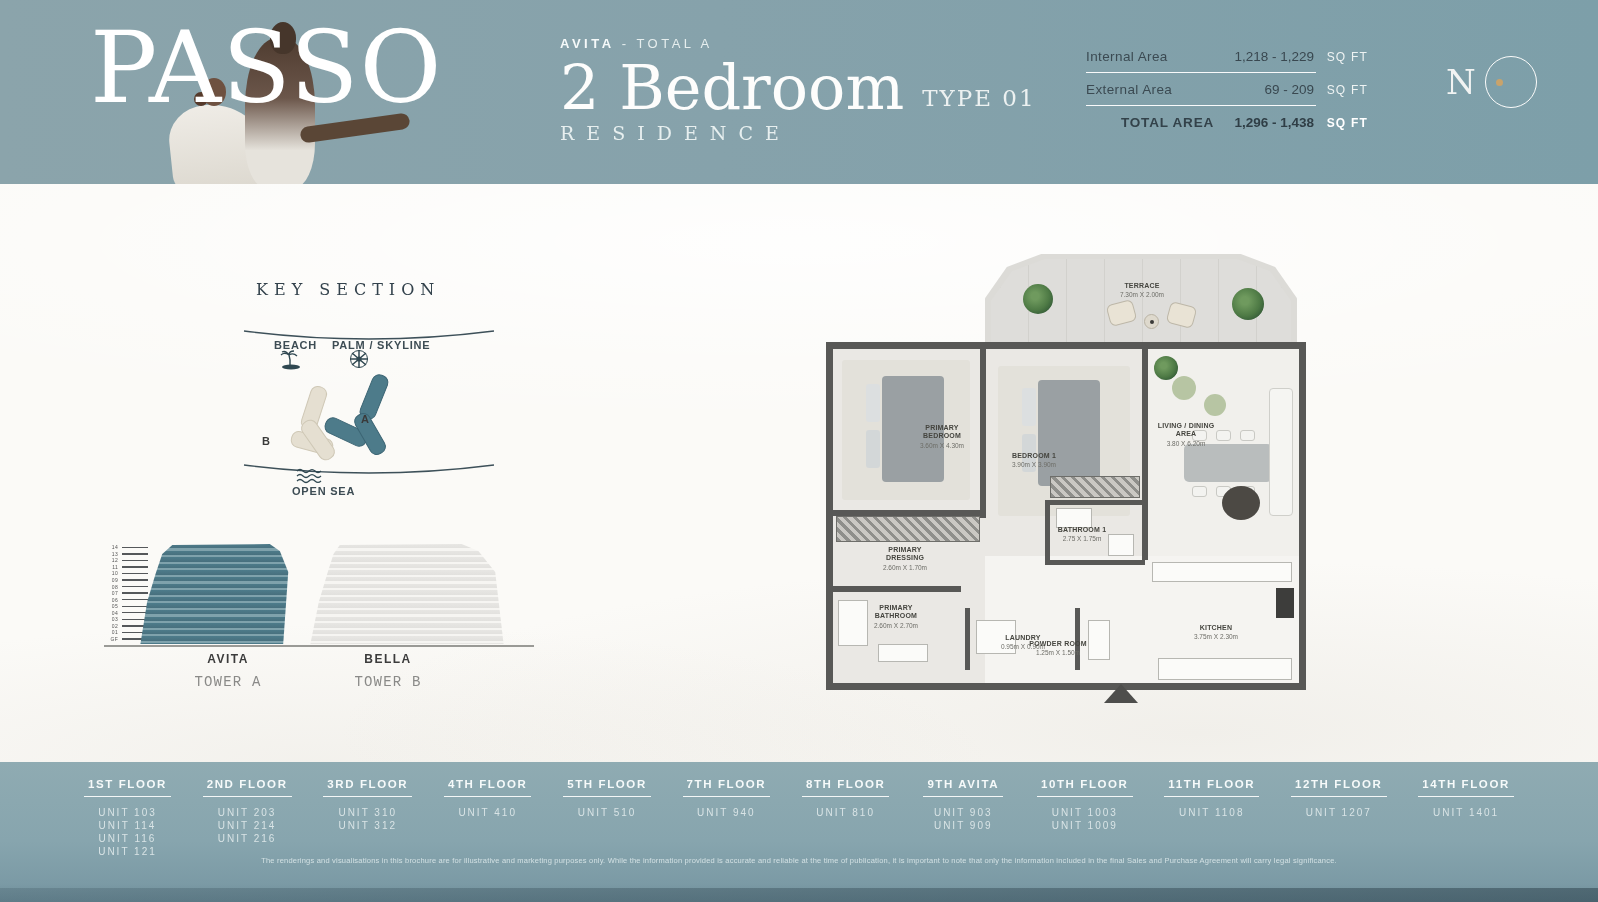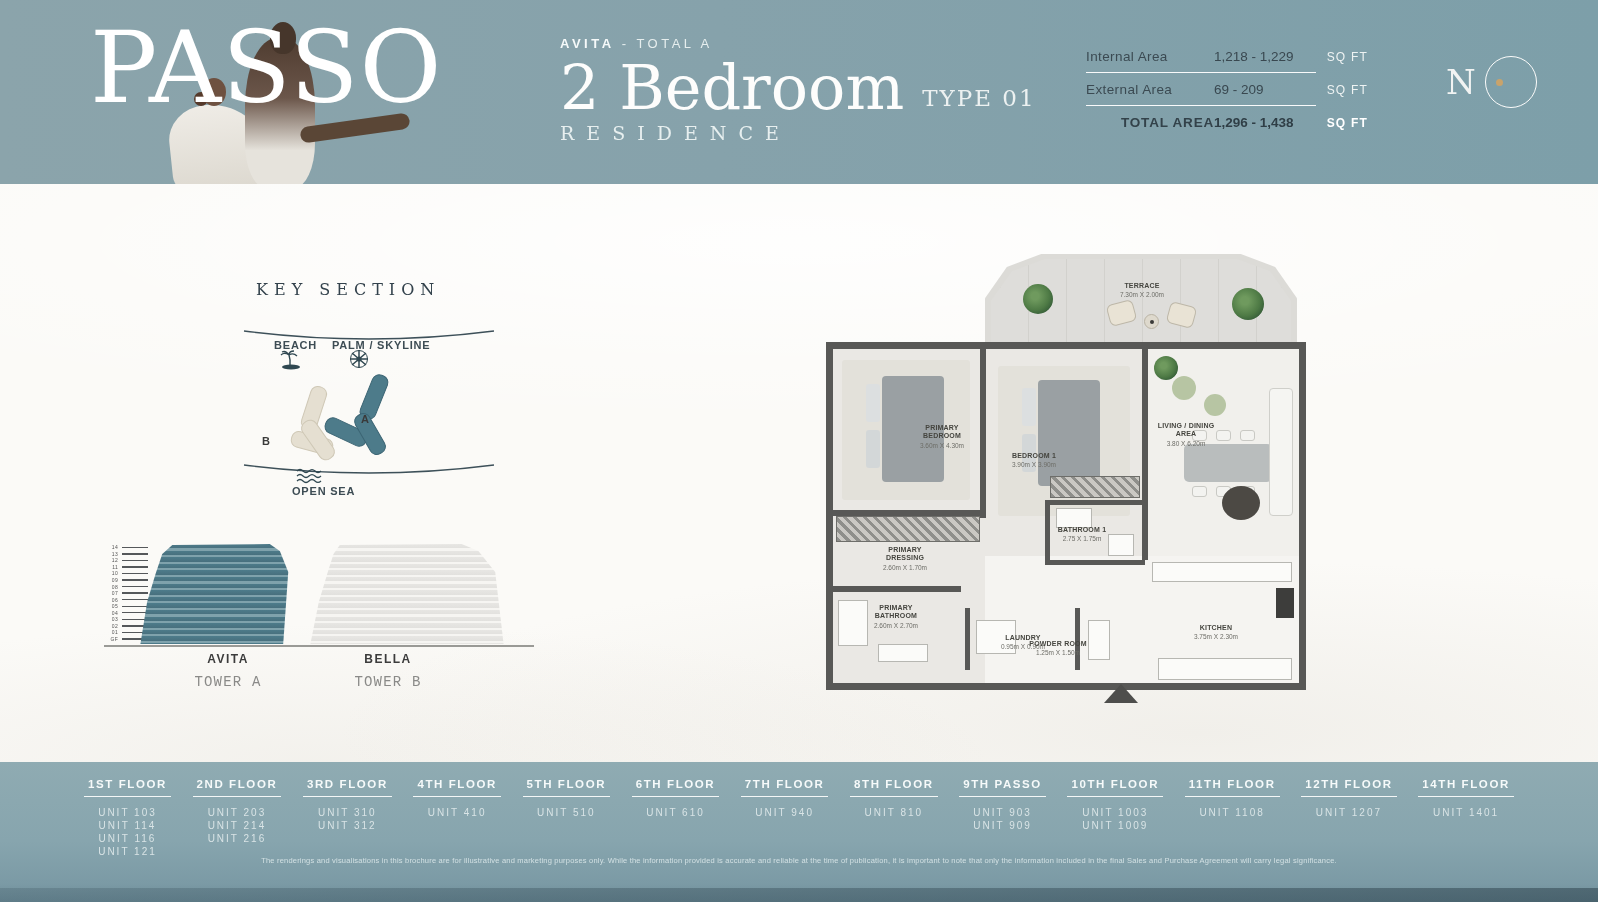--- a/index.html
+++ b/index.html
@@ -37,21 +37,21 @@
   .title-line2{ display:flex; align-items:flex-end; margin-top:4px; }
   .title-main{ font-size:62px; color:#fdfdfc; line-height:1.05; font-weight:400; }
   .title-type{ font-size:23px; color:#ecf1f1; letter-spacing:2px; margin-left:18px; padding-bottom:9px; }
   .title-line3{ font-size:19px; letter-spacing:12px; color:#e7efef; margin-top:2px; }
 
   .area-table{ position:absolute; left:1086px; top:40px; width:282px; }
   .a-row{ display:flex; align-items:center; height:33px; }
   .a-main{ display:flex; flex:1; align-items:center; height:100%; }
   .a-row.sep .a-main{ border-bottom:1.5px solid rgba(255,255,255,.95); }
   .a-label{ flex:0 0 128px; font-size:13.5px; color:#3b4a52; letter-spacing:.4px; }
-  .a-value{ flex:1; font-size:13.5px; color:#394850; padding-right:2px; }
+  .a-value{ flex:1; text-align:right; font-size:13.5px; color:#394850; padding-right:2px; }
   .a-unit{ flex:0 0 52px; text-align:right; font-size:12px; color:#eef3f3; letter-spacing:1.2px; }
   .a-row.total .a-label{ font-weight:700; letter-spacing:.8px; color:#33424a;text-align:right; }
   .a-row.total .a-value{ font-weight:700; color:#2f3e46; }
   .a-row.total .a-unit{ font-weight:700; color:#ffffff; }
 
   .dev-logo{ position:absolute; left:1446px; top:56px; display:flex; align-items:center; }
   .dev-n{ font-size:34px; color:#f2f4f3; line-height:1; }
   .dev-circle{ width:52px; height:52px; border:1.6px solid #fcfcfb; border-radius:50%; margin-left:9px; position:relative; }
   .dev-dot{ position:absolute; left:10px; top:22px; width:7px; height:7px; background:#c9a36b; border-radius:50%; }
 
@@ -437,33 +437,29 @@
       </div>
       <div class="fcol">
         <div class="fcol-h">4TH FLOOR</div>
         <div class="funit">UNIT 410</div>
       </div>
       <div class="fcol">
         <div class="fcol-h">5TH FLOOR</div>
         <div class="funit">UNIT 510</div>
       </div>
       <div class="fcol">
-        <div class="fcol-h">6TH FLOOR</div>
-        <div class="funit">UNIT 610</div>
-      </div>
-      <div class="fcol">
         <div class="fcol-h">7TH FLOOR</div>
         <div class="funit">UNIT 940</div>
       </div>
       <div class="fcol">
         <div class="fcol-h">8TH FLOOR</div>
         <div class="funit">UNIT 810</div>
       </div>
       <div class="fcol">
-        <div class="fcol-h">9TH PASSO</div>
+        <div class="fcol-h">9TH AVITA</div>
         <div class="funit">UNIT 903</div>
         <div class="funit">UNIT 909</div>
       </div>
       <div class="fcol">
         <div class="fcol-h">10TH FLOOR</div>
         <div class="funit">UNIT 1003</div>
         <div class="funit">UNIT 1009</div>
       </div>
       <div class="fcol">
         <div class="fcol-h">11TH FLOOR</div>

